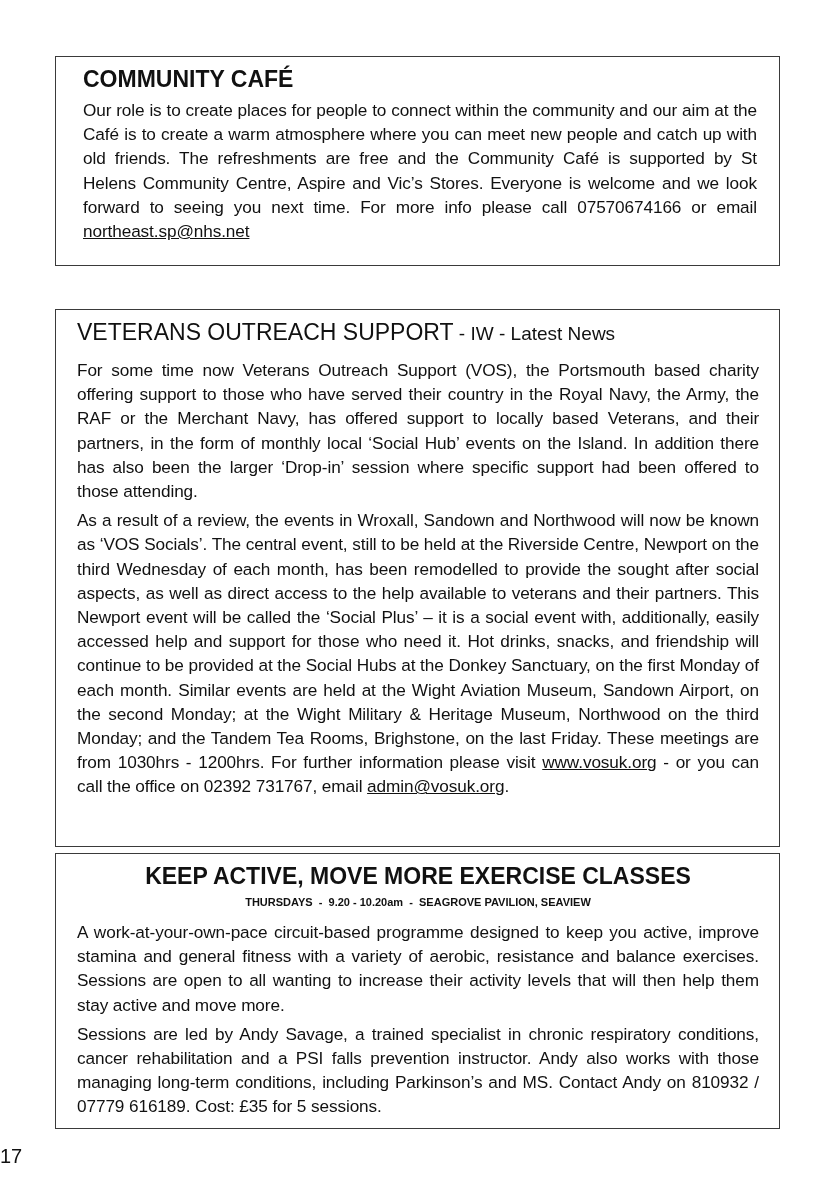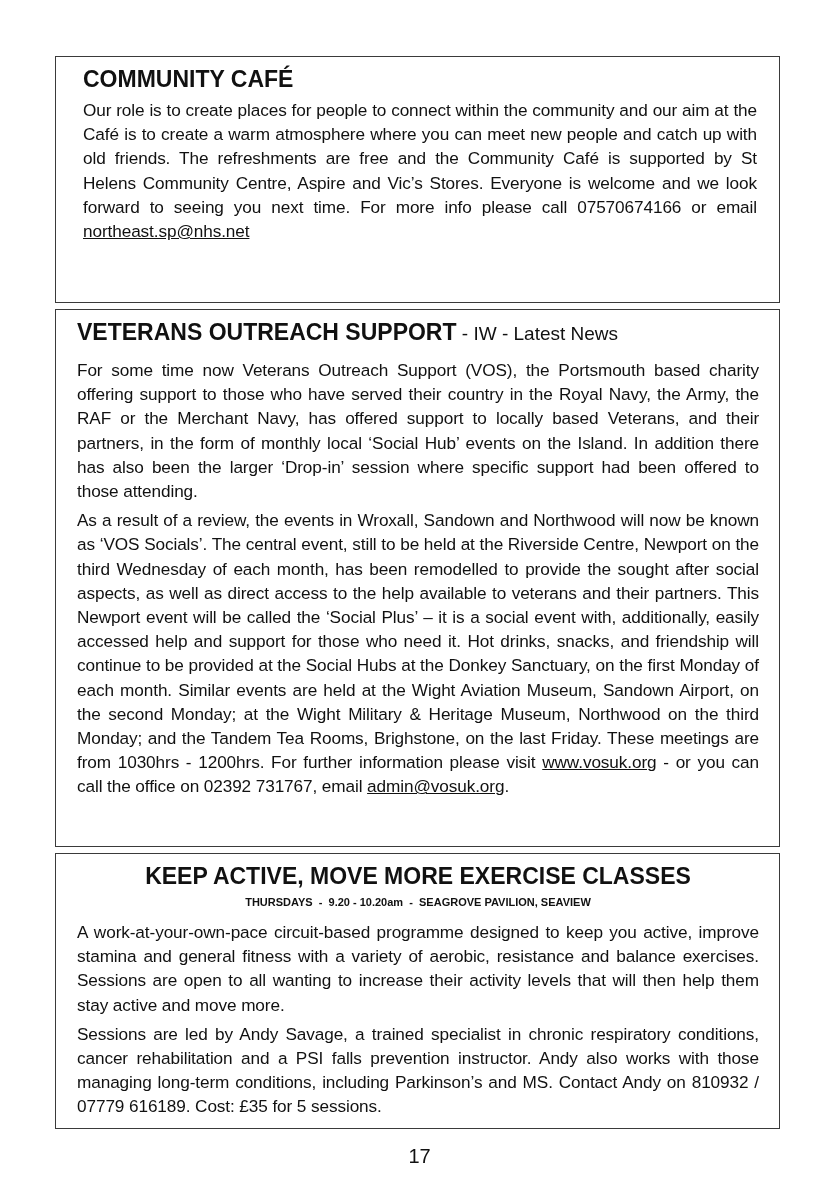--- a/index.html
+++ b/index.html
@@ -26,21 +26,21 @@
     .box p {
       margin: 0;
       text-align: justify;
       text-align-last: left;
       font-size: 17.2px;
       line-height: 24.2px;
       letter-spacing: -0.1px;
     }
     #box-cafe {
       top: 56px;
-      height: 247px;
+      height: 210px;
       padding: 6px 22px 0 27px;
     }
     #box-cafe .title {
       font-size: 23px;
       font-weight: bold;
       line-height: 32px;
       margin: 0 0 3px 0;
       letter-spacing: 0px;
     }
     #box-cafe p + p {
@@ -50,21 +50,21 @@
       top: 309px;
       height: 538px;
       padding: 6px 20px 0 21px;
     }
     #box-vos .title-line {
       font-size: 23px;
       line-height: 32px;
       margin: 0 0 8px 0;
     }
     #box-vos .title-main {
-      font-weight: bold;
+      font-weight: normal;
     }
     #box-vos .title-sub {
       font-weight: normal;
       font-size: 19px;
     }
     #box-vos p + p {
       margin-top: 5px;
     }
     #box-active {
       top: 853px;
@@ -92,21 +92,21 @@
     a.link {
       color: #111111;
       text-decoration: underline;
       margin-top: 24px;
     }
     .page-number {
       position: absolute;
       top: 1145px;
       left: 0;
       width: 839px;
-      text-align: center;
+      text-align: left;
       font-size: 20px;
       color: #111111;
     }
   </style>
 </head>
 <body>
 
 <div class="box" id="box-cafe">
   <div class="title">COMMUNITY CAFÉ</div>
   <p><span>Our role is to create places for people to connect within the community and our aim at the Café is to create a warm atmosphere where you can meet new people and catch up with old friends. The refreshments are free and the Community Café is supported by St Helens Community Centre, Aspire and Vic’s Stores. Everyone is welcome and we look forward to seeing you next time. For more info please call 07570674166 or email </span><a class="link" href="northeast.sp@nhs.net">northeast.sp@nhs.net</a></p>

